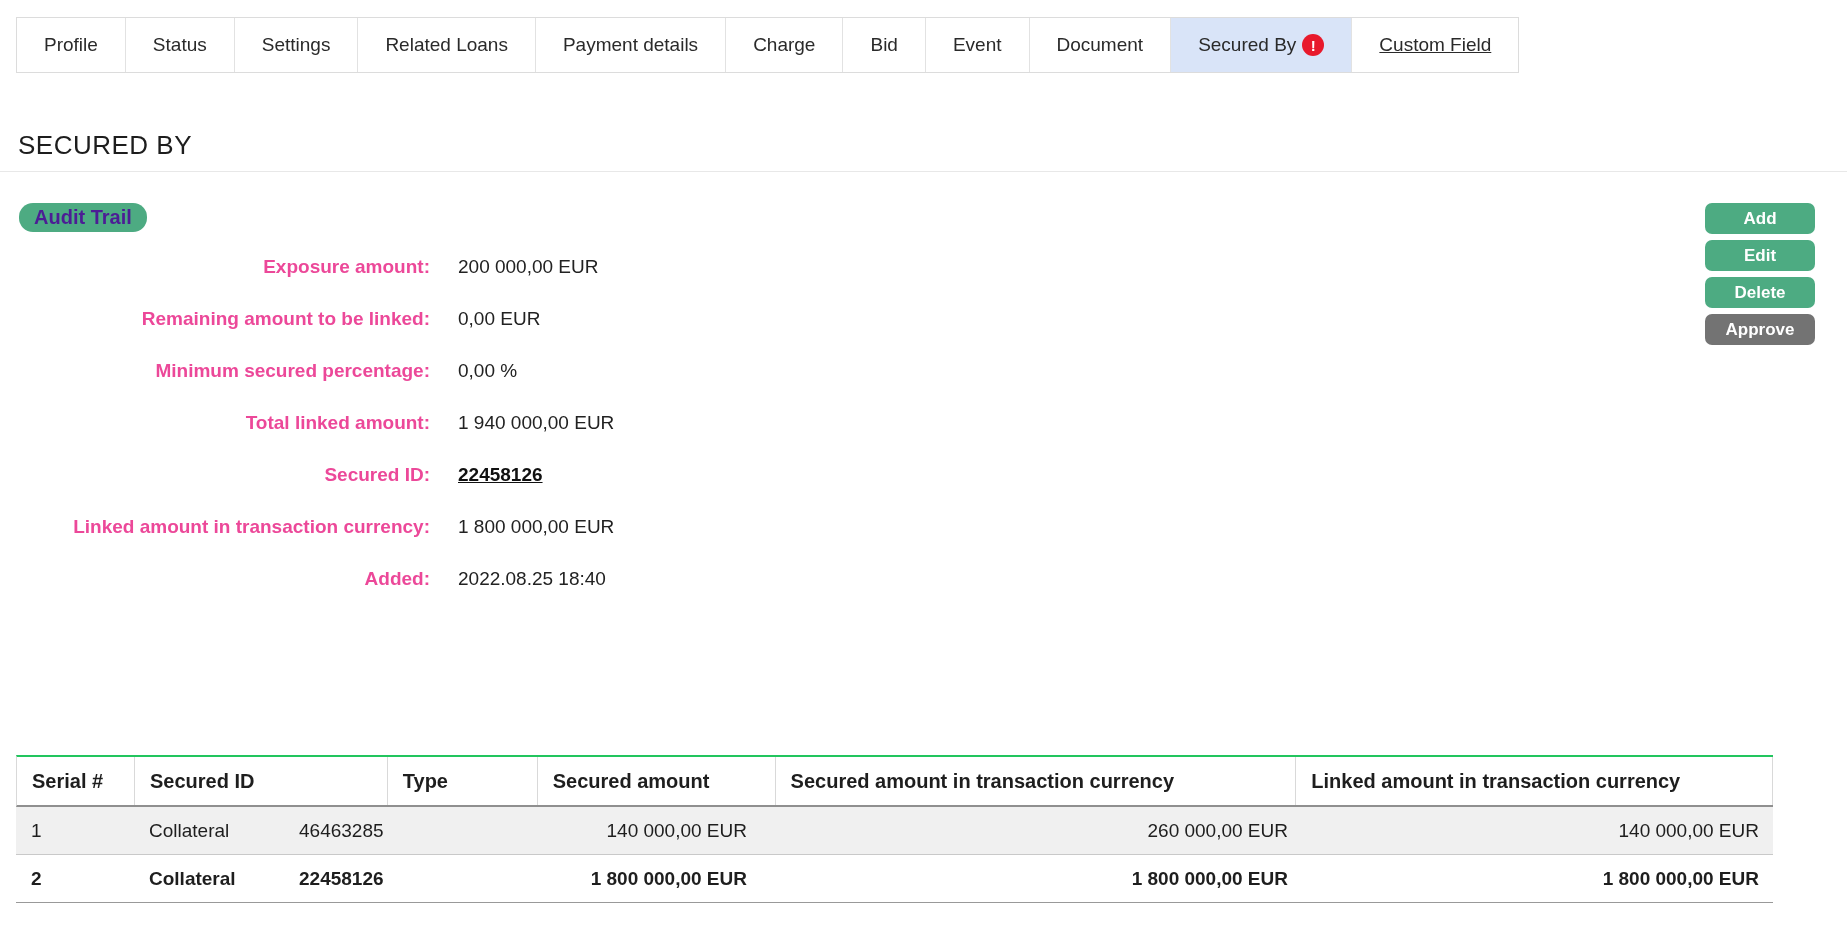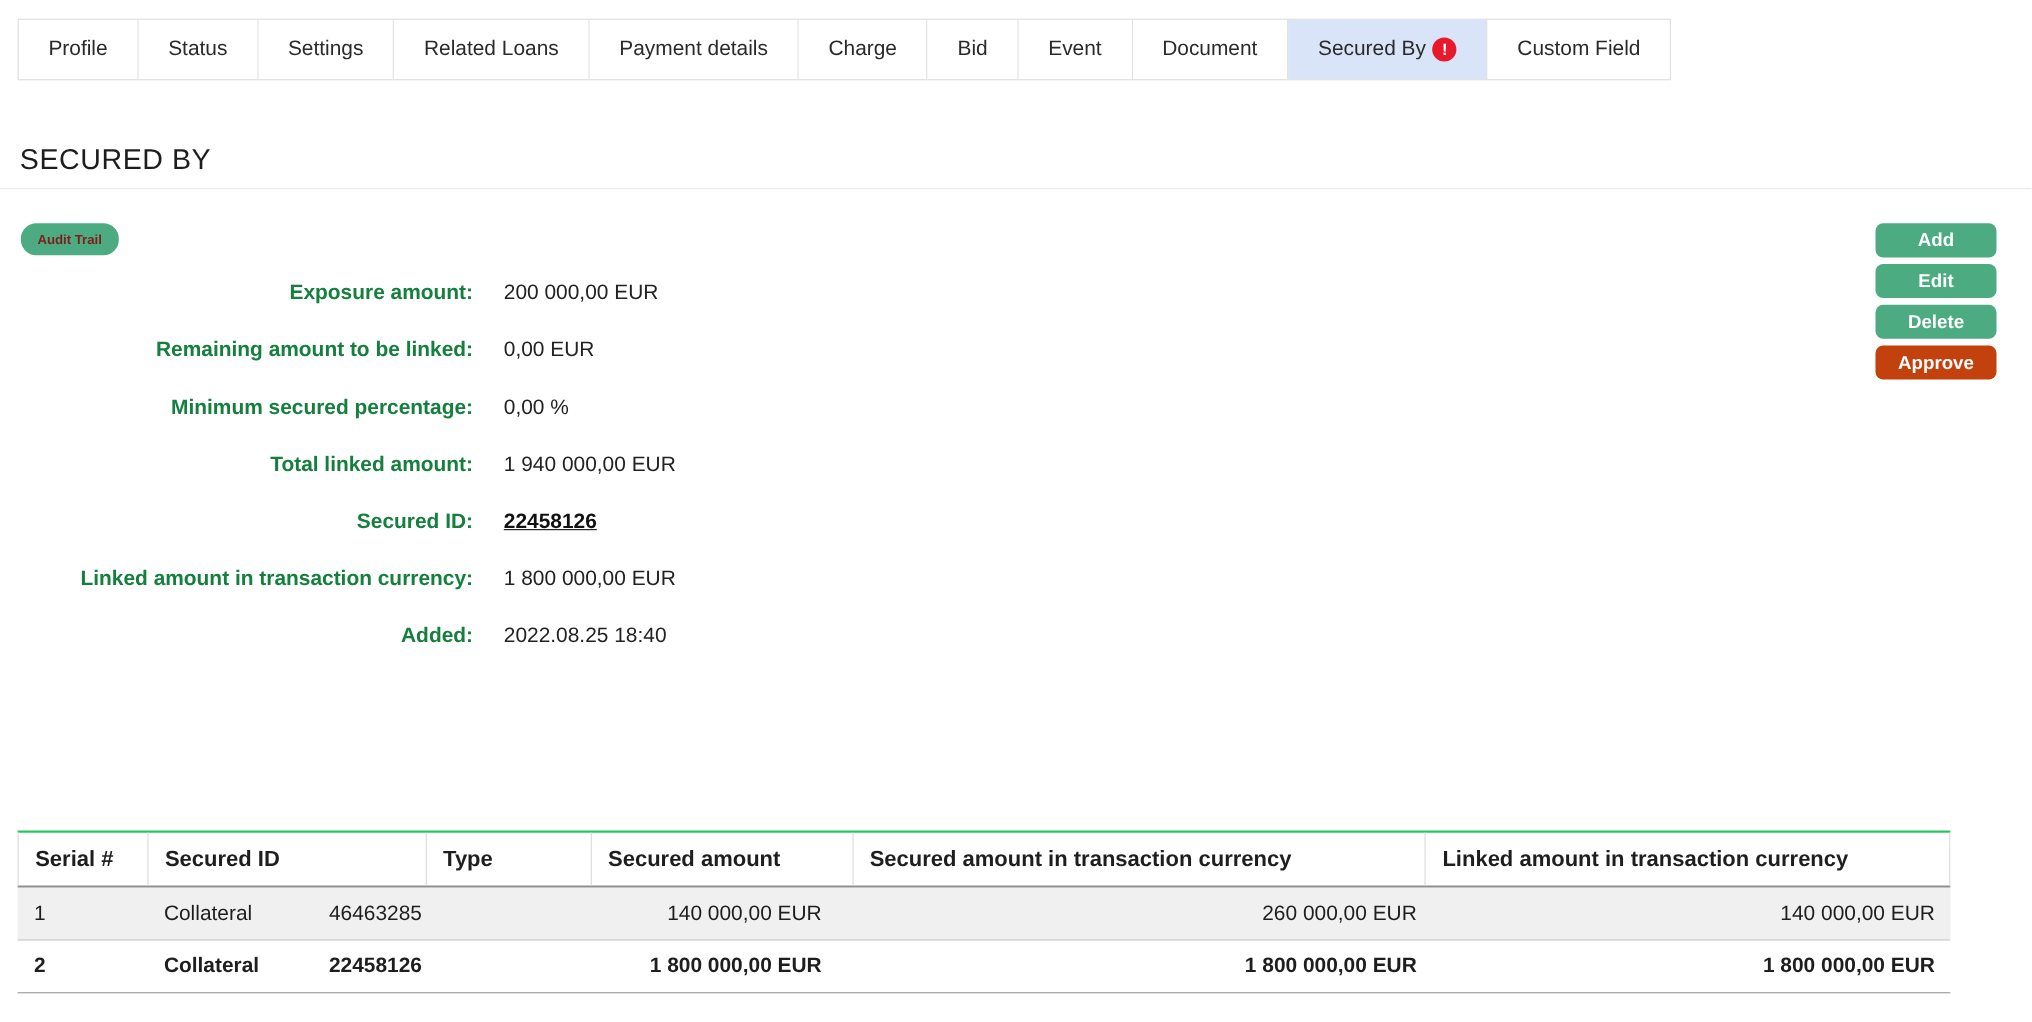--- a/index.html
+++ b/index.html
@@ -22,21 +22,21 @@
   .tab {
     height: 54px;
     display: flex; align-items: center; justify-content: flex-start;
     padding: 0 27px;
     border-right: 1px solid #e2e2e2;
     font-size: 19px;
     color: #2a2a2a;
     white-space: nowrap;
     cursor: pointer;
   }
-  .tab:last-child { border-right: none; }
+  .tab:last-child { border-right: none; text-decoration: underline; }
   .tab.active { background: #d9e4f8; }
   .badge {
     width: 22px; height: 22px;
     margin-left: 6px;
     border-radius: 50%;
     background: #e8192c;
     color: #ffffff;
     font-size: 15px; font-weight: bold;
     display: inline-flex; align-items: center; justify-content: center;
     line-height: 1;
@@ -55,54 +55,54 @@
     height: 1px; background: #e8e8e8;
   }
 
   
   .audit-btn {
     position: absolute; left: 19px; top: 203px;
     height: 29px;
     padding: 0 15px;
     background: #4dab82;
     border: none; border-radius: 14px;
-    color: #7f1d1d; font-family: inherit;
-    font-size: 12px; font-weight: bold;
+    color: #4c1d95; font-family: inherit;
+    font-size: 20px; font-weight: bold;
     display: inline-flex; align-items: center;
     cursor: pointer;
   }
 
   
   .actions {
     position: absolute; right: 32px; top: 203px;
     display: flex; flex-direction: column; gap: 6px;
     width: 110px;
   }
   .abtn {
     height: 31px; width: 110px;
     background: #4dab82;
     border: none; border-radius: 7px;
     color: #ffffff; font-family: inherit;
     font-size: 17px; font-weight: bold;
     cursor: pointer;
   }
-  .abtn.disabled { background: #c2410c; cursor: default; }
+  .abtn.disabled { background: #737373; cursor: default; }
 
   
   .fields { position: absolute; left: 0; top: 241px; }
   .field-row {
     height: 52px;
     display: flex; align-items: center;
     font-size: 19px;
   }
   .field-label {
     width: 430px;
     text-align: right;
     font-weight: bold;
-    color: #15803d;
+    color: #ec4899;
   }
   .field-value { margin-left: 28px; color: #222; }
   .field-value.link {
     font-weight: bold;
     text-decoration: underline;
     color: #111;
     cursor: pointer;
   }
 
   

